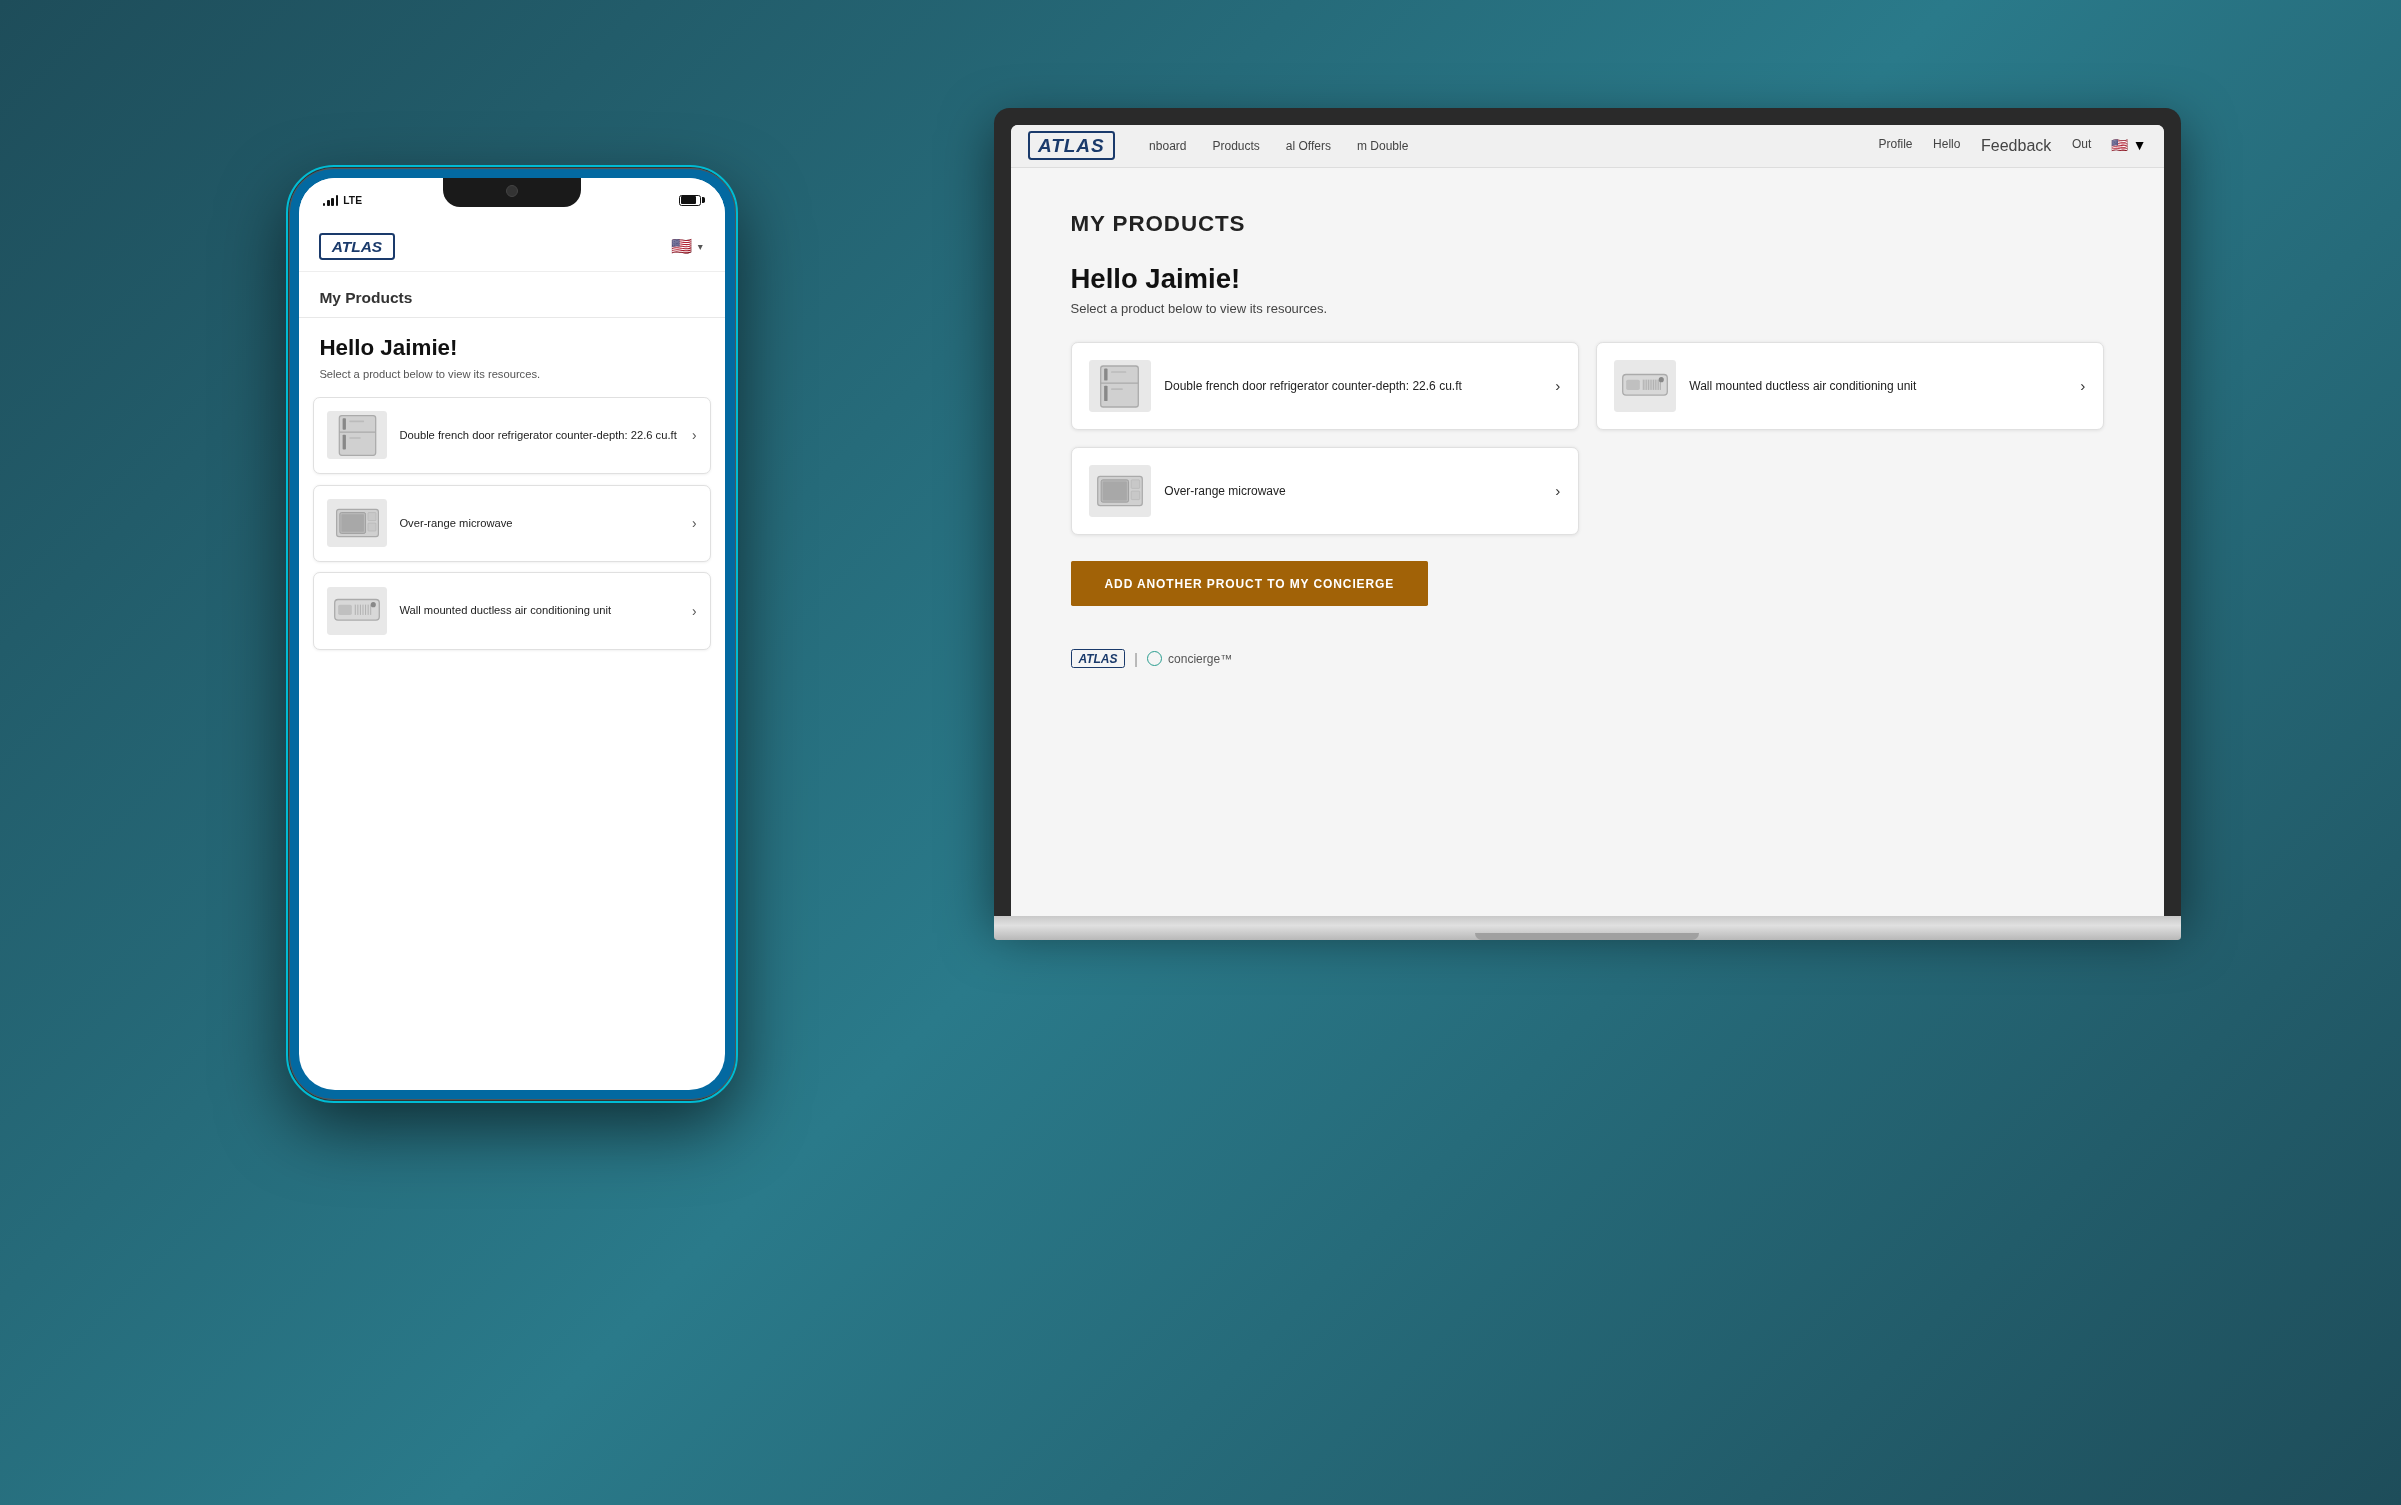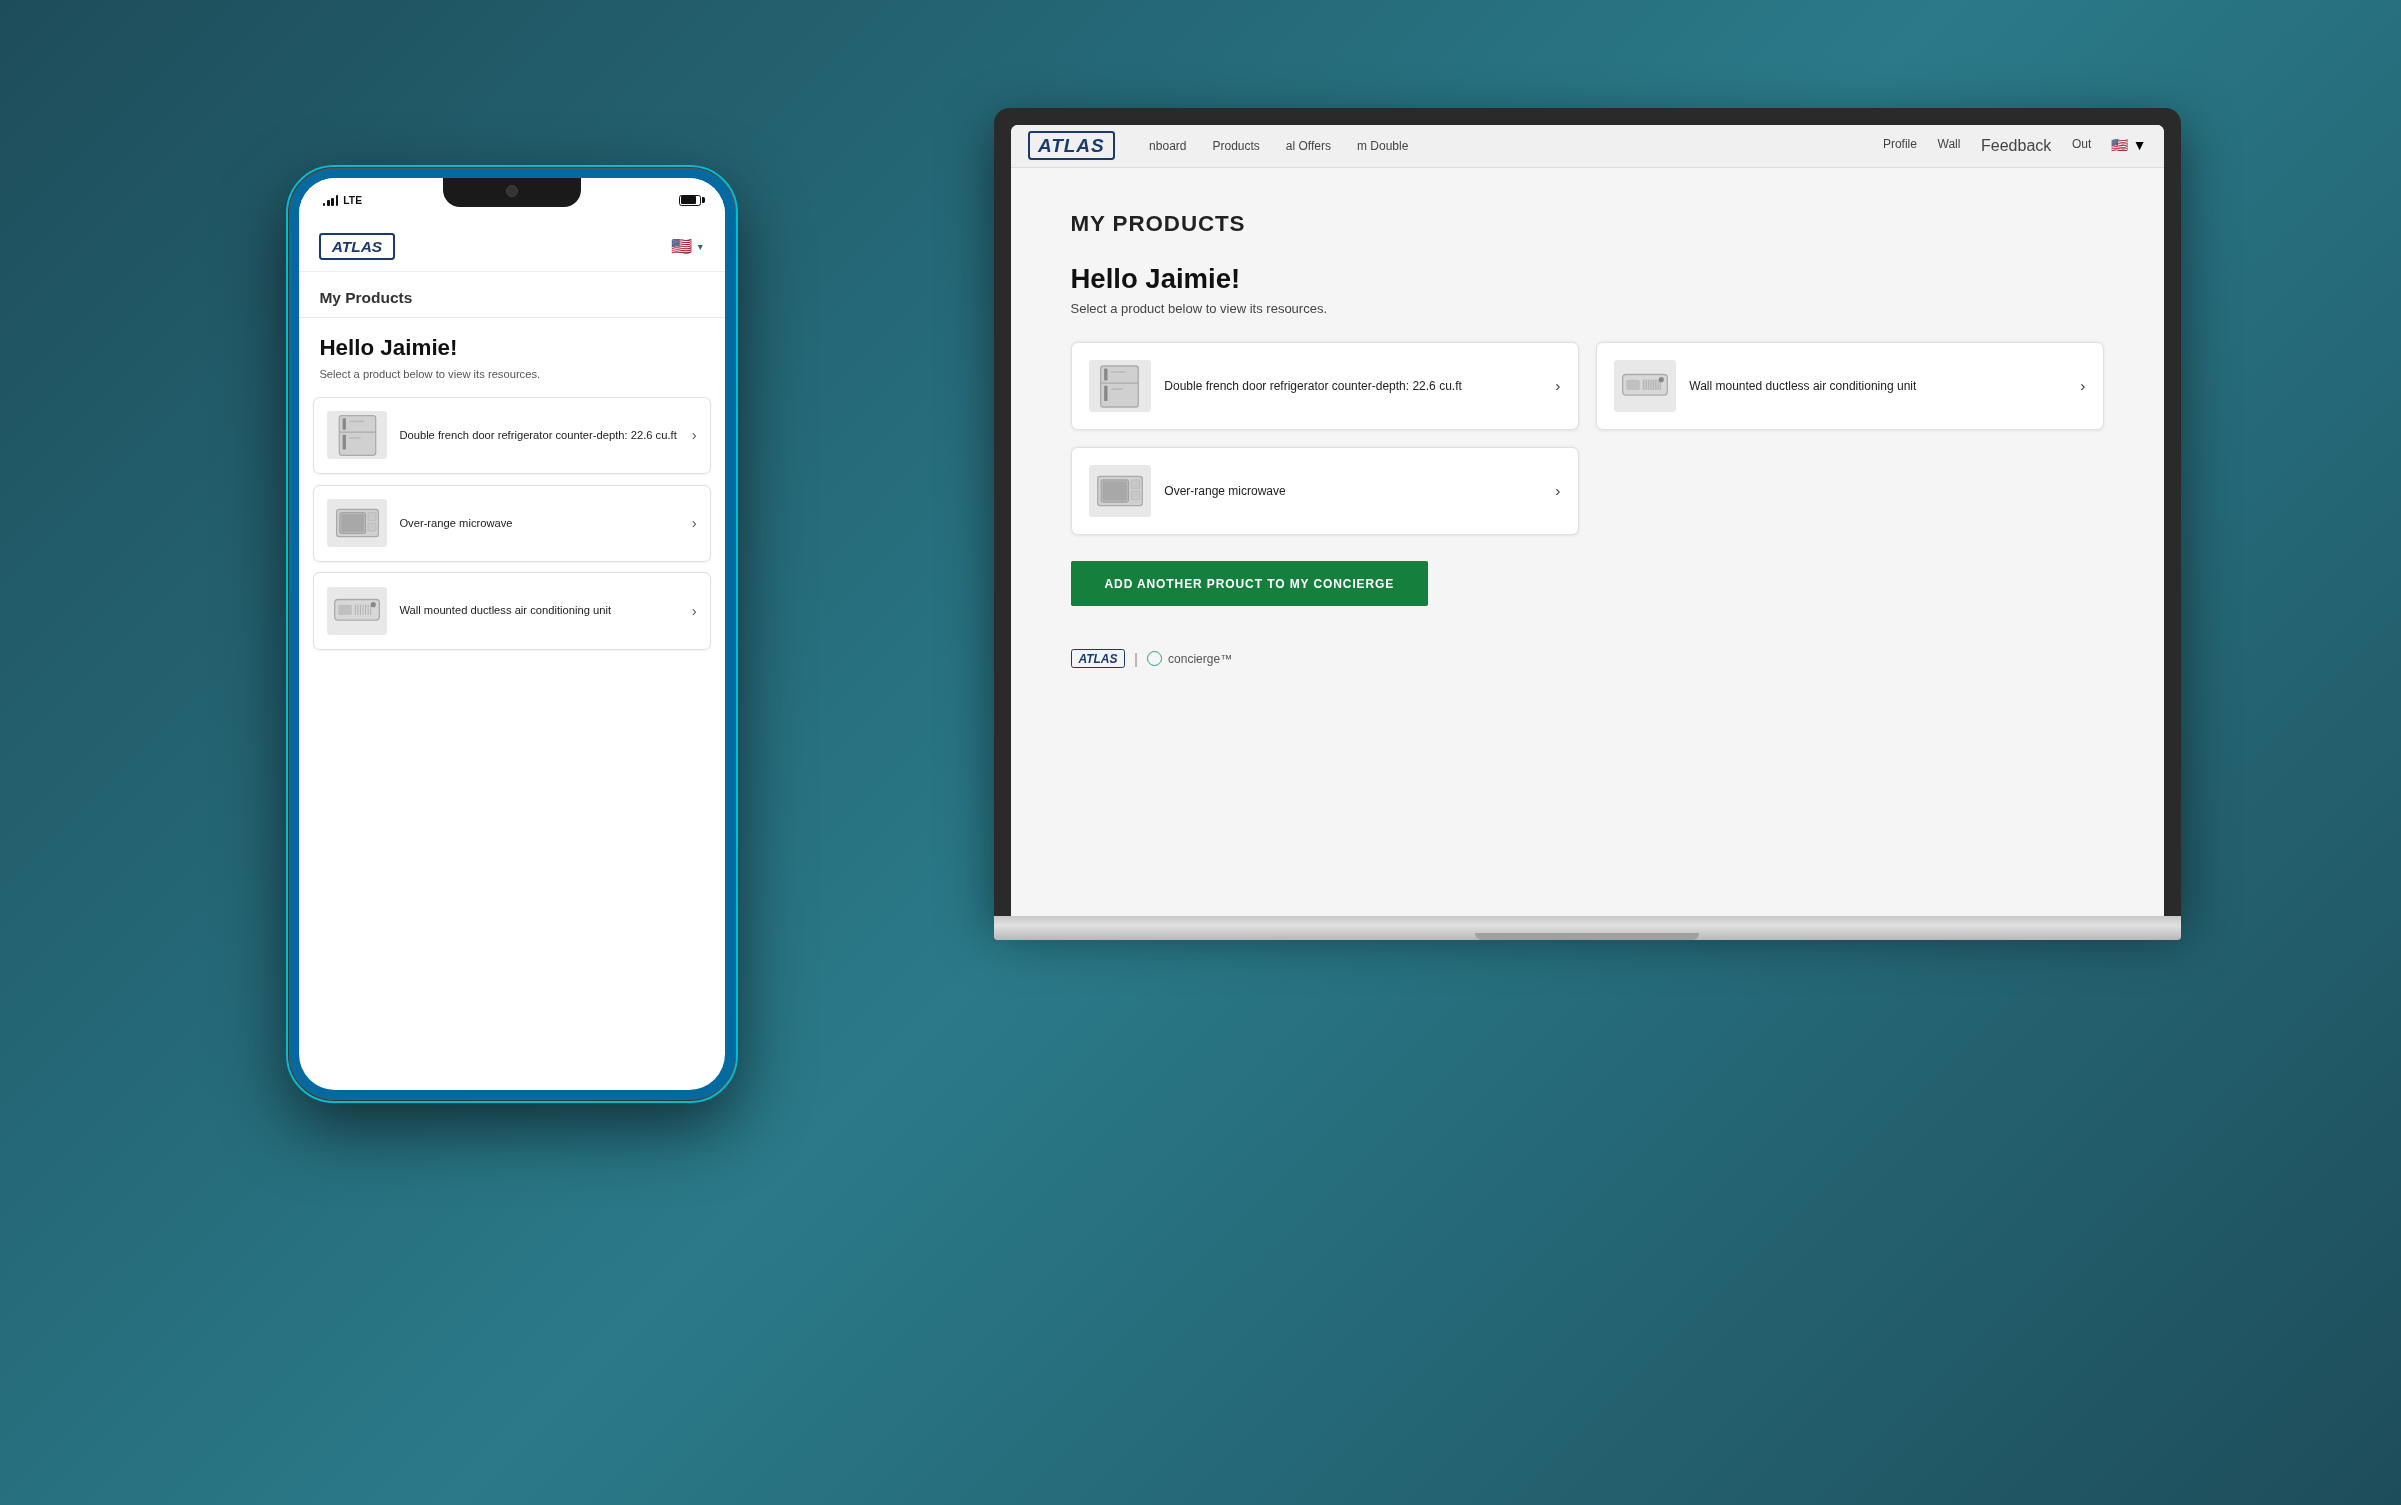--- a/index.html
+++ b/index.html
@@ -182,21 +182,21 @@
       line-height: 1.4;
     }
 
     .product-arrow {
       color: #333;
       font-size: 15.5px;
       font-weight: 300;
     }
 
     .add-button-laptop {
-      background: #15803d;
+      background: #a16207;
       color: #fff;
       border: none;
       padding: 15.5px 34px;
       font-size: 12px;
       font-weight: 700;
       letter-spacing: 0.9px;
       cursor: pointer;
       border-radius: 1.7px;
       margin-bottom: 34px;
     }
@@ -517,21 +517,21 @@
             <div class="atlas-logo-box">ATLAS</div>
           </div>
           <div class="laptop-nav">
             <span class="laptop-nav-item">nboard</span>
             <span class="laptop-nav-item">Products</span>
             <span class="laptop-nav-item">al Offers</span>
             <span class="laptop-nav-item">m Double</span>
           </div>
           <div style="margin-left: auto; display: flex; gap: 20.6px;">
             <span style="font-size:12px; color:#444; cursor:pointer;">Profile</span>
-            <span style="font-size:12px; color:#444; cursor:pointer;">Wall</span>
+            <span style="font-size:12px; color:#444; cursor:pointer;">Hello</span>
             <span style="font-size:16px; color:#444; cursor:pointer;">Feedback</span>
             <span style="font-size:12px; color:#444; cursor:pointer;">Out</span>
             <span style="font-size:13.8px;">🇺🇸 ▼</span>
           </div>
         </div>
 
         <div class="laptop-content">
           <div class="laptop-page-title">MY PRODUCTS</div>
 
           <div class="laptop-greeting">Hello Jaimie!</div>

